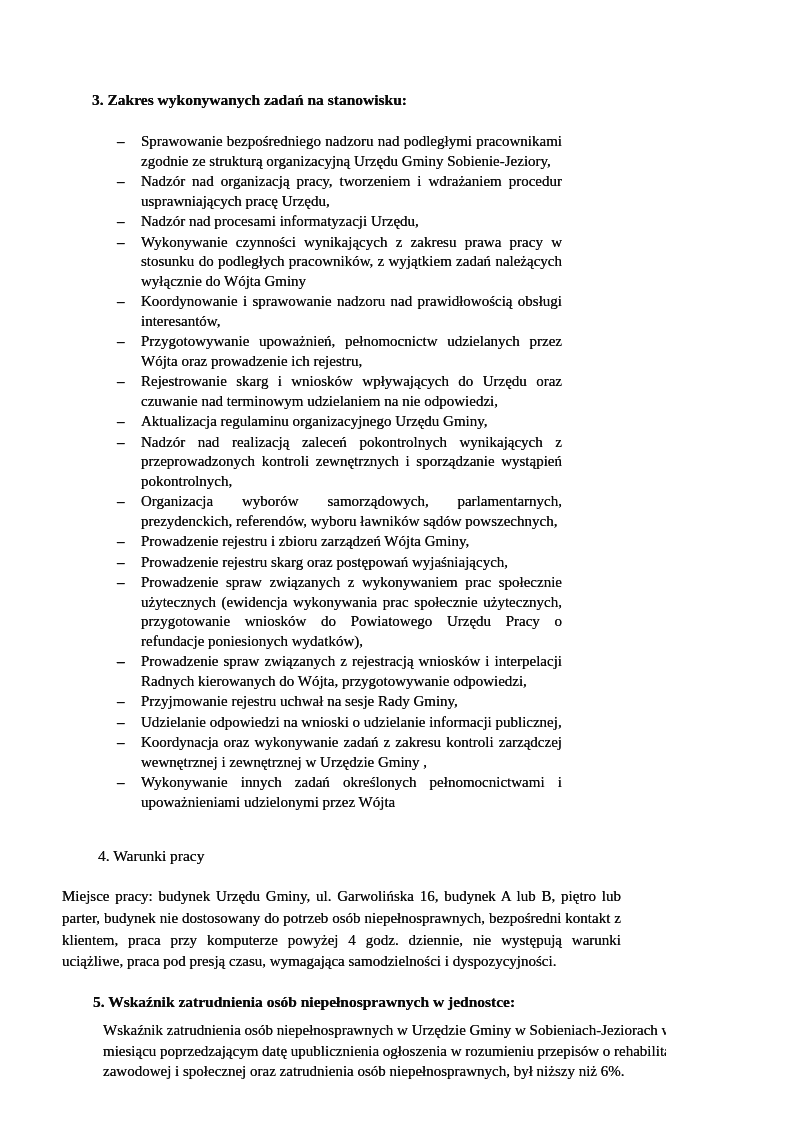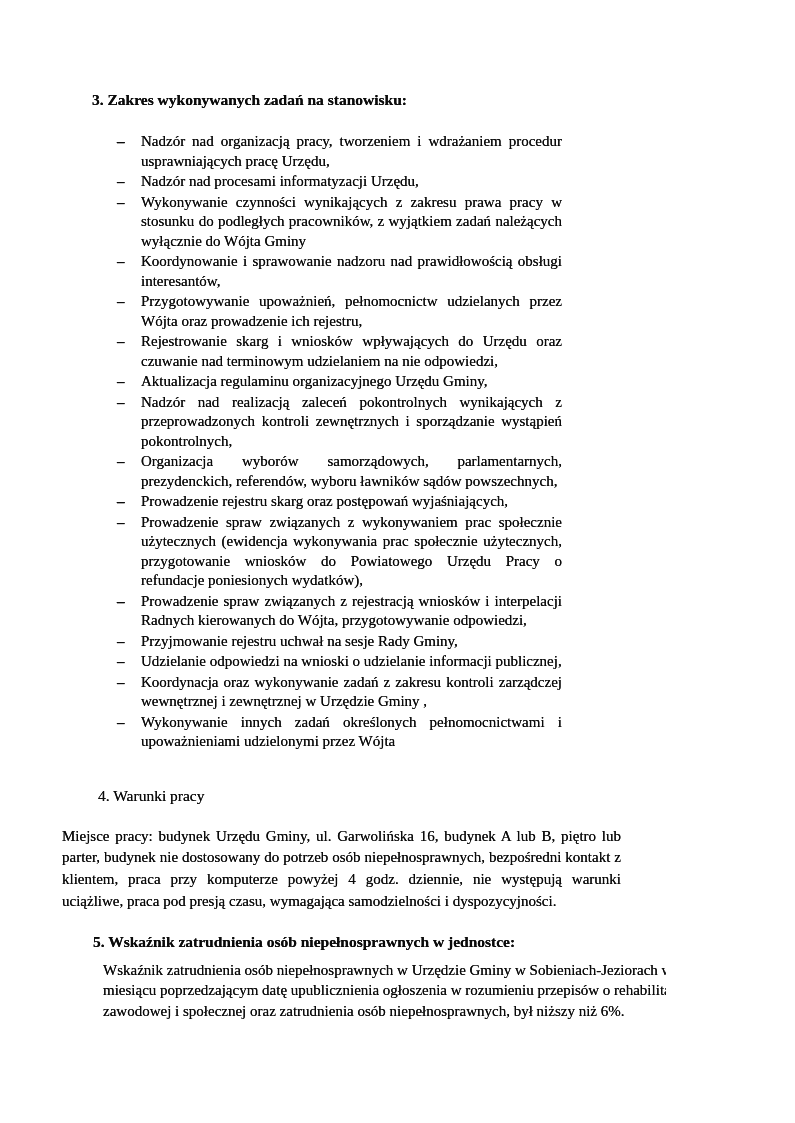--- a/index.html
+++ b/index.html
@@ -72,21 +72,21 @@
 </style>
 </head>
 <body>
 
 <div class="page">
 
   <div class="sec3-heading scan-text">3. Zakres wykonywanych zadań na stanowisku:</div>
 
   <div class="task-list">
     <div class="task-item scan-text">
-      <span class="dash">–</span>
+      <span class="dash">–</span><span>Sprawowanie bezpośredniego nadzoru nad podległymi pracownikami zgodnie ze strukturą organizacyjną Urzędu Gminy Sobienie-Jeziory,</span>
     </div>
     <div class="task-item scan-text">
       <span class="dash">–</span><span>Nadzór nad organizacją pracy, tworzeniem i wdrażaniem procedur usprawniających pracę Urzędu,</span>
     </div>
     <div class="task-item scan-text">
       <span class="dash">–</span><span>Nadzór nad procesami informatyzacji Urzędu,</span>
     </div>
     <div class="task-item scan-text">
       <span class="dash">–</span><span>Wykonywanie czynności wynikających z zakresu prawa pracy w stosunku do podległych pracowników, z wyjątkiem zadań należących wyłącznie do Wójta Gminy</span>
     </div>
@@ -102,21 +102,21 @@
     <div class="task-item scan-text">
       <span class="dash">–</span><span>Aktualizacja regulaminu organizacyjnego Urzędu Gminy,</span>
     </div>
     <div class="task-item scan-text">
       <span class="dash">–</span><span>Nadzór nad realizacją zaleceń pokontrolnych wynikających z przeprowadzonych kontroli zewnętrznych i sporządzanie wystąpień pokontrolnych,</span>
     </div>
     <div class="task-item scan-text">
       <span class="dash">–</span><span>Organizacja wyborów samorządowych, parlamentarnych, prezydenckich, referendów, wyboru ławników sądów powszechnych,</span>
     </div>
     <div class="task-item scan-text">
-      <span class="dash">–</span>
+      <span class="dash">–</span><span>Prowadzenie rejestru i zbioru zarządzeń Wójta Gminy,</span>
     </div>
     <div class="task-item scan-text">
       <span class="dash">–</span><span>Prowadzenie rejestru skarg oraz postępowań wyjaśniających,</span>
     </div>
     <div class="task-item scan-text">
       <span class="dash">–</span><span>Prowadzenie spraw związanych z wykonywaniem prac społecznie użytecznych (ewidencja wykonywania prac społecznie użytecznych, przygotowanie wniosków do Powiatowego Urzędu Pracy o refundacje poniesionych wydatków),</span>
     </div>
     <div class="task-item scan-text">
       <span class="dash">–</span>
     </div>

